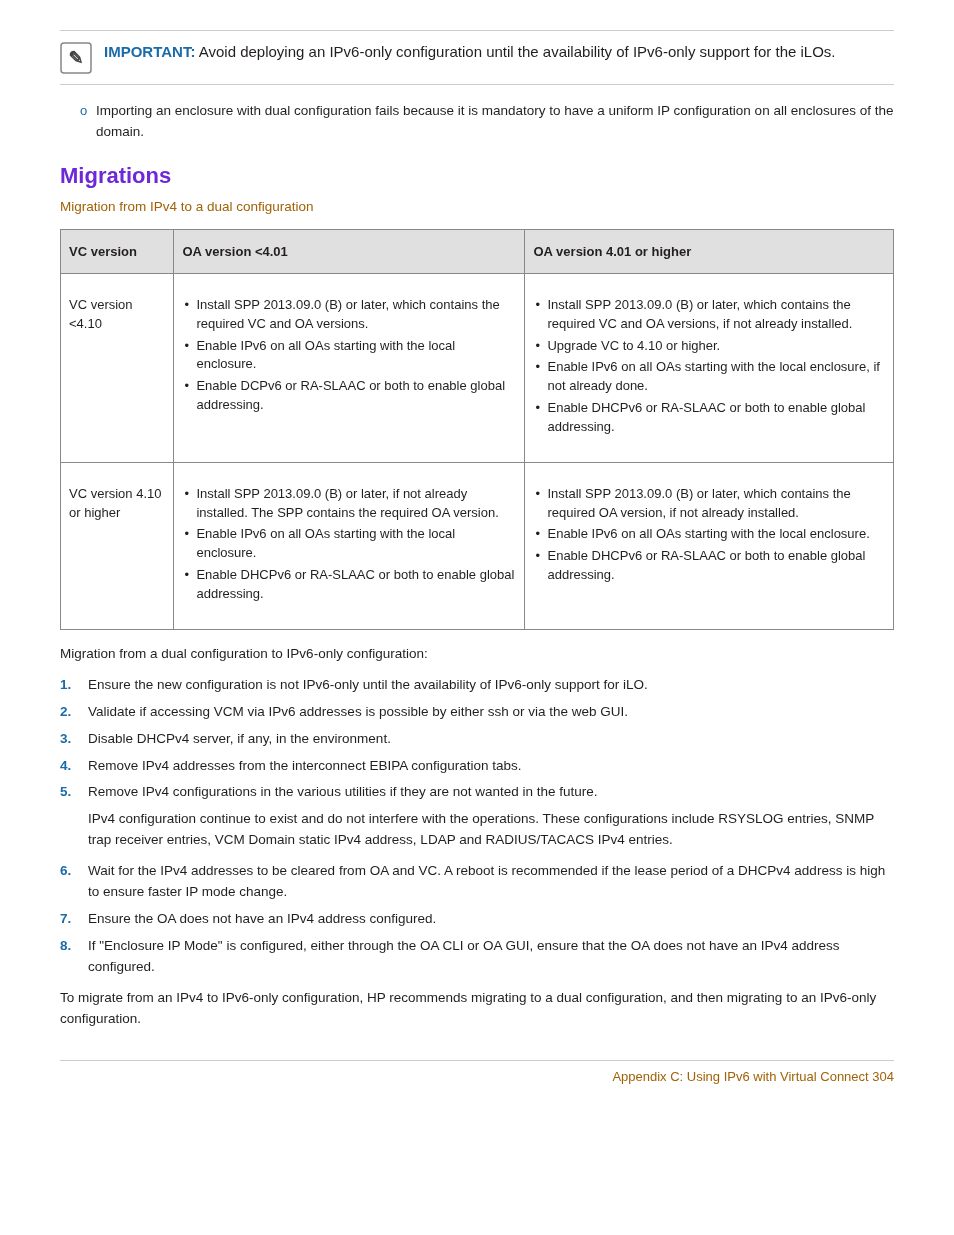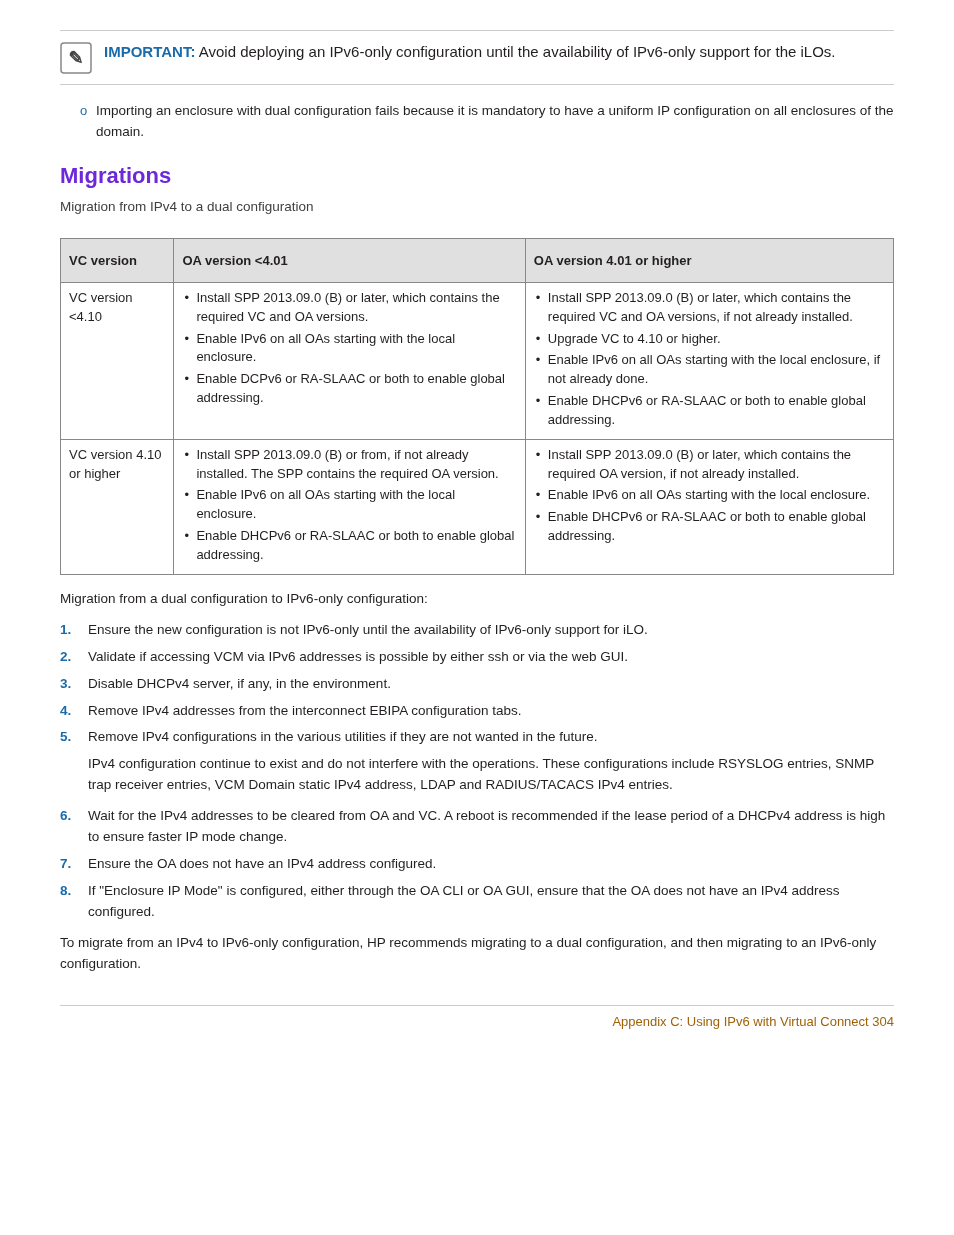--- a/index.html
+++ b/index.html
@@ -58,41 +58,41 @@
     .section-title {
       color: #6d28d9;
       font-size: 22px;
       font-weight: bold;
       margin: 20px 0 10px 0;
       border-bottom: none;
     }
 
     .subtitle {
       font-size: 13.5px;
-      margin-bottom: 24px;
-      color: #404040;
+      margin-bottom: 15px;
+      color: #a16207;
     }
 
     table {
       border-collapse: collapse;
       width: 100%;
       margin-bottom: 14px;
       font-size: 13px;
     }
     th {
       background: #e0e0e0;
       border: 1px solid #888;
       padding: 14px 8px;
       text-align: left;
       font-weight: bold;
       font-size: 13px;
     }
     td {
       border: 1px solid #888;
-      padding: 6px 8px;
+      padding: 22px 8px;
       vertical-align: top;
       line-height: 1.45;
     }
     td ul {
       list-style: none;
       padding: 0;
       margin: 0;
     }
     td ul li {
       position: relative;
@@ -189,21 +189,21 @@
             <li>Upgrade VC to 4.10 or higher.</li>
             <li>Enable IPv6 on all OAs starting with the local enclosure, if not already done.</li>
             <li>Enable DHCPv6 or RA-SLAAC or both to enable global addressing.</li>
           </ul>
         </td>
       </tr>
       <tr>
         <td>VC version 4.10 or higher</td>
         <td>
           <ul>
-            <li>Install SPP 2013.09.0 (B) or from, if not already installed. The SPP contains the required OA version.</li>
+            <li>Install SPP 2013.09.0 (B) or later, if not already installed. The SPP contains the required OA version.</li>
             <li>Enable IPv6 on all OAs starting with the local enclosure.</li>
             <li>Enable DHCPv6 or RA-SLAAC or both to enable global addressing.</li>
           </ul>
         </td>
         <td>
           <ul>
             <li>Install SPP 2013.09.0 (B) or later, which contains the required OA version, if not already installed.</li>
             <li>Enable IPv6 on all OAs starting with the local enclosure.</li>
             <li>Enable DHCPv6 or RA-SLAAC or both to enable global addressing.</li>
           </ul>

